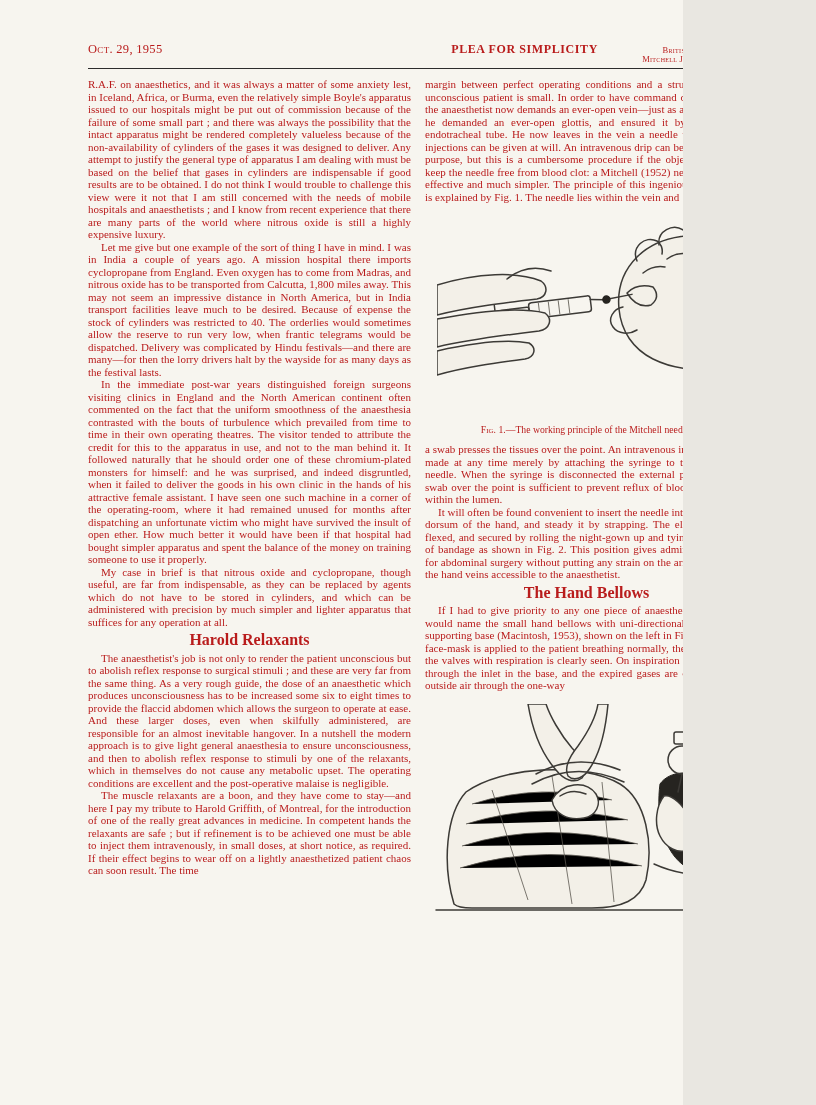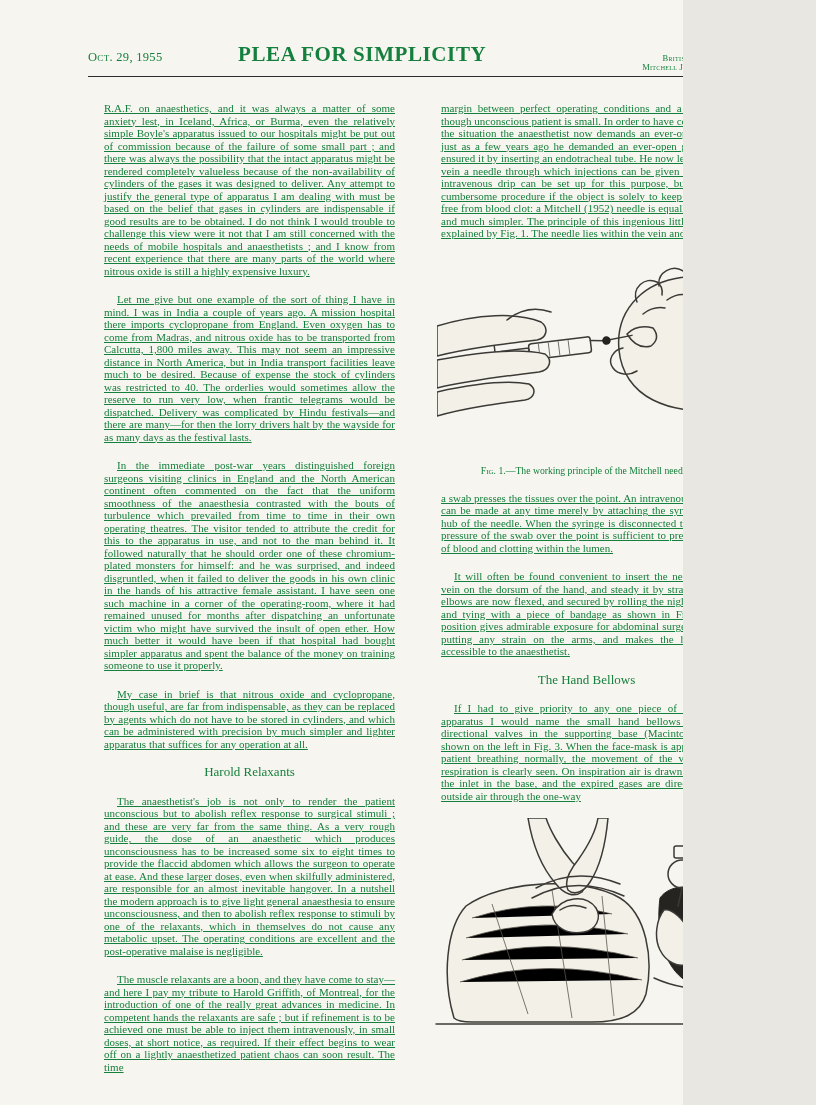--- a/index.html
+++ b/index.html
@@ -6,57 +6,57 @@
   html, body { margin: 0; padding: 0; }
   body {
     width: 816px; height: 1105px;
     background: #e9e7e1;
     font-family: "Liberation Serif", serif;
   }
   .page {
     position: relative;
     width: 683px; height: 1105px;
     background: #f7f5ef;
-    color: #15803d;
+    color: #b91c1c;
     overflow: hidden;
   }
   .content {
     position: absolute;
     left: 88px; top: 42px;
     width: 660px;
   }
   .header-row {
     display: flex;
     align-items: baseline;
   }
   .header-left { width: 150px; font-variant: small-caps; font-size: 12.5px; letter-spacing: .3px; }
-  .header-center { flex: 1; text-align: left; font-weight: bold; font-size: 21px; letter-spacing: .6px; }
+  .header-center { flex: 1; text-align: right; font-weight: bold; font-size: 12px; letter-spacing: .6px; }
   .header-right { width: 150px; display: flex; justify-content: flex-end; align-items: baseline; gap: 13px; }
   .journal-badge {
     text-align: center;
     font-variant: small-caps;
     font-size: 8.5px;
     line-height: 8.5px;
     letter-spacing: .3px;
   }
   .header-page-number { font-size: 12.5px; }
   .header-rule { border-bottom: 1.2px solid #2c2c2c; margin-top: 5px; }
   .columns { display: flex; gap: 14px; margin-top: 9px; }
   .col {
     width: 323px;
     font-size: 11px;
     line-height: 12.5px;
     text-align: justify;
   }
-  .col p { margin: 16px; text-decoration: underline; }
+  .col p { margin: 0; }
   .col p.indent { text-indent: 13px; }
   .section-heading {
     text-align: center;
-    font-weight: normal;
-    font-size: 13px;
+    font-weight: bold;
+    font-size: 16px;
     margin: 6px 0 5px 0;
   }
   .figure { margin: 12px 0 8px 0; }
   .figure svg { display: block; margin: 0 auto; }
   .figure-caption {
     font-size: 9.7px;
     line-height: 11.3px;
     text-align: center;
     margin-top: 9px;
     padding: 0 6px;

